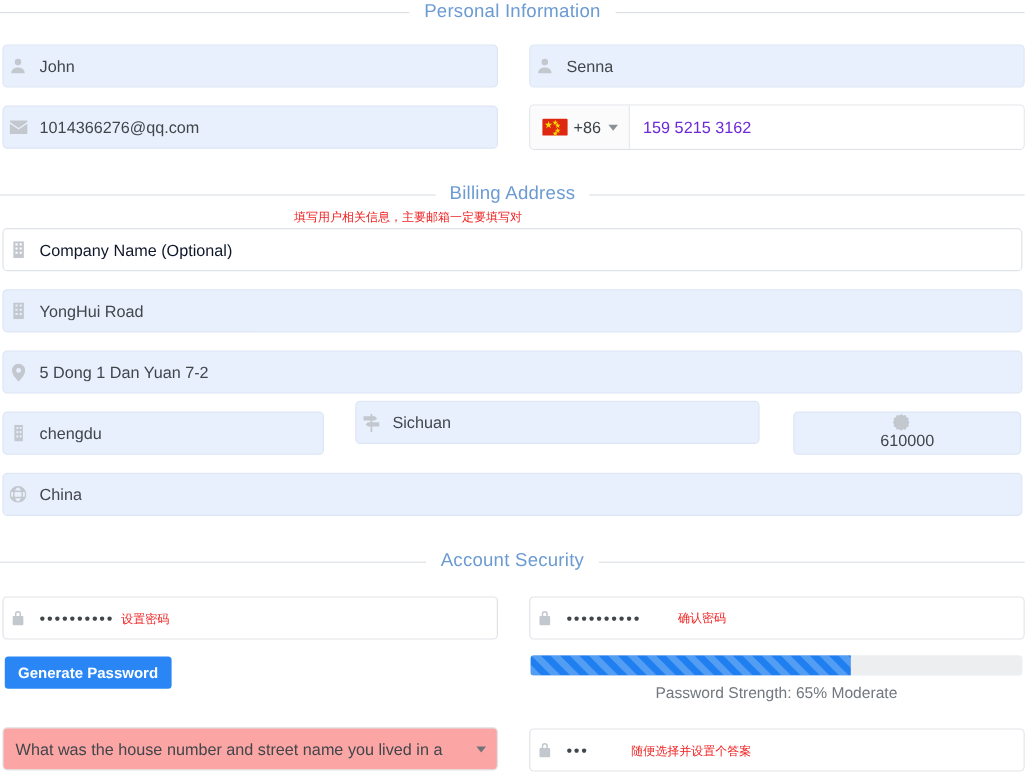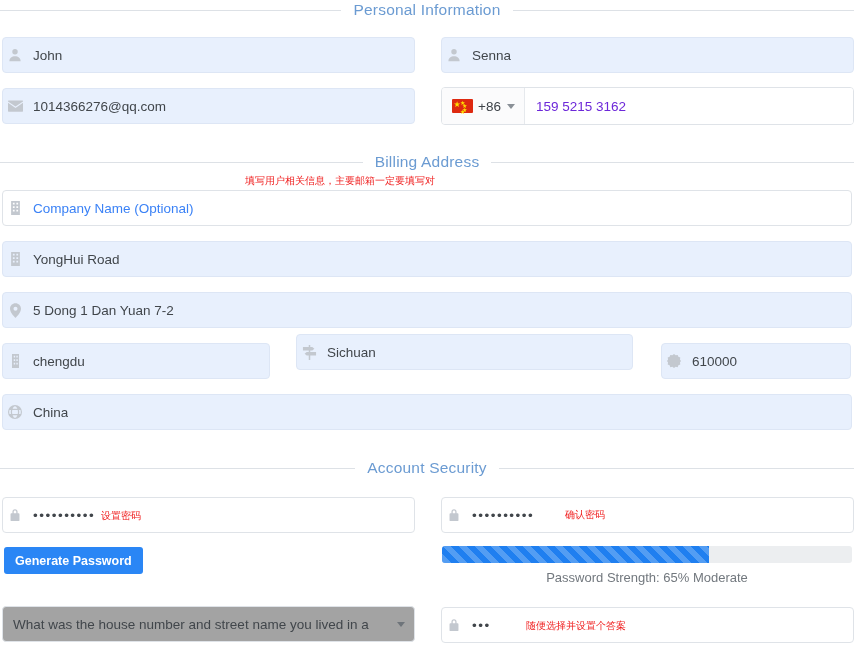--- a/index.html
+++ b/index.html
@@ -45,21 +45,21 @@
     margin-right: 10px;
     display: inline-flex; align-items: center; justify-content: center;
     color: #c3c8cf;
   }
   .field .ico svg { display: block; fill: #c3c8cf; }
   .field .txt {
     font-size: 13.5px;
     color: #41464b;
     white-space: nowrap; overflow: hidden; text-overflow: clip;
   }
-  .field .txt.placeholder { color: #3b82f6; }
+  .field .txt.placeholder { color: #0f172a; }
   .half { width: 413px; }
   .full { width: 850px; }
   .third-a { width: 268px; }
   .third-b { width: 337px; }
   .third-c { width: 190px; }
 
   
   .phone {
     display: flex; align-items: stretch;
     width: 413px; height: 38px;
@@ -136,21 +136,21 @@
     width: 410px; text-align: center;
     font-size: 13px; color: #72787e; margin-top: 7px;
   }
 
   
   .select {
     position: relative;
     display: flex; align-items: center;
     width: 413px; height: 36px;
     border: 1px solid #dfe3e8; border-radius: 4px;
-    background: #a3a3a3; padding: 0 24px 0 10px;
+    background: #fca5a5; padding: 0 24px 0 10px;
     font-size: 13.5px; color: #41464b;
     white-space: nowrap; overflow: hidden;
   }
   .select .sel-caret {
     position: absolute; right: 9px; top: 50%;
     width: 0; height: 0; margin-top: -2px;
     border-left: 4px solid transparent; border-right: 4px solid transparent;
     border-top: 5px solid #6e747a;
   }
   .dots { letter-spacing: 1.5px; font-size: 11px; color: #777c82; }
@@ -263,21 +263,21 @@
     <span class="ico">
       <svg width="15" height="15" viewBox="0 0 16 16">
           <path d="M7.2 0h1.6v16H7.2z"></path>
           <path d="M1 2h10l2.2 1.9L11 5.8H1z"></path>
           <path d="M15 7.4H5L2.8 9.3 5 11.2h10z"></path>
         </svg>
     </span>
     <span class="txt">Sichuan</span>
   </div>
 
-  <div class="field filled third-c abs" style="left:661px; top:343px;">
+  <div class="field filled third-c abs" style="left:661px; top:343px;flex-direction:column;">
     <span class="ico">
       <svg width="14" height="14" viewBox="0 0 16 16">
           <path d="M8 0l1.9 1.4 2.3-.4.8 2.2 2.2.8-.4 2.3L16 8l-1.2 1.7.4 2.3-2.2.8-.8 2.2-2.3-.4L8 16l-1.9-1.4-2.3.4-.8-2.2-2.2-.8.4-2.3L0 8l1.2-1.7-.4-2.3 2.2-.8.8-2.2 2.3.4z"></path>
         </svg>
     </span>
     <span class="txt">610000</span>
   </div>
 
   <div class="field filled full abs" style="left:2px; top:394px;">
     <span class="ico">

